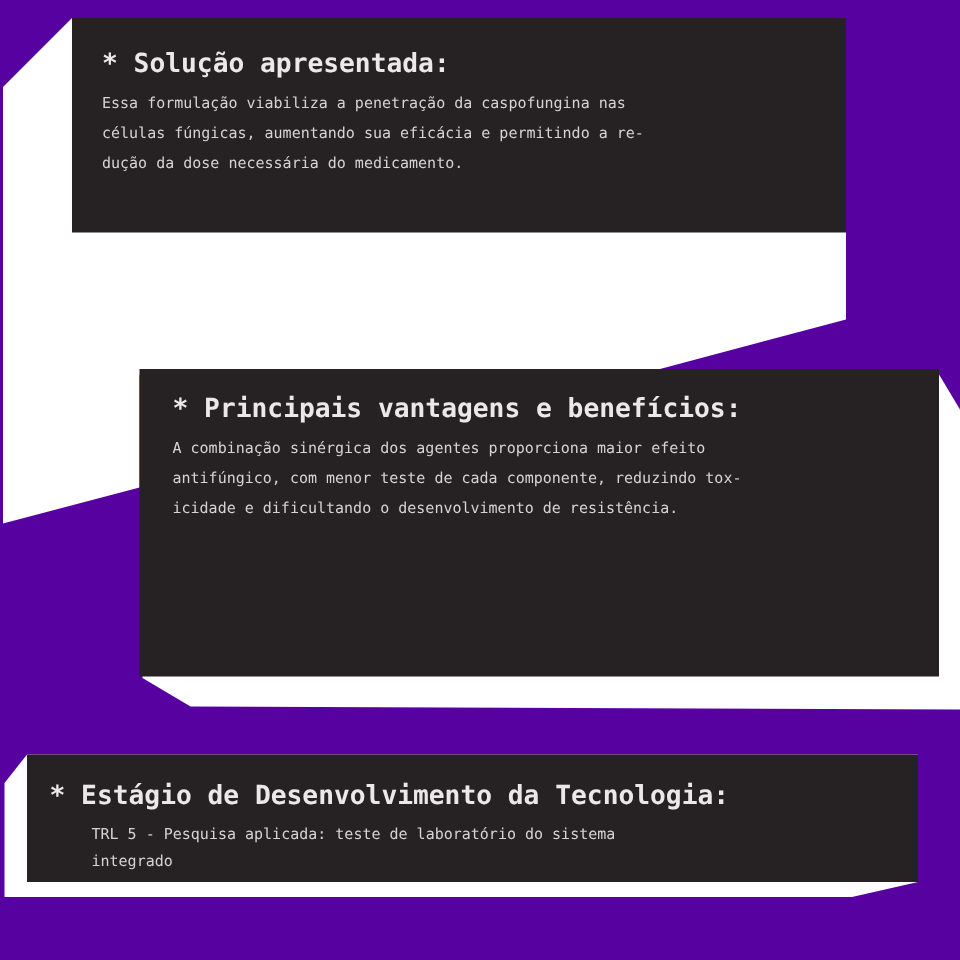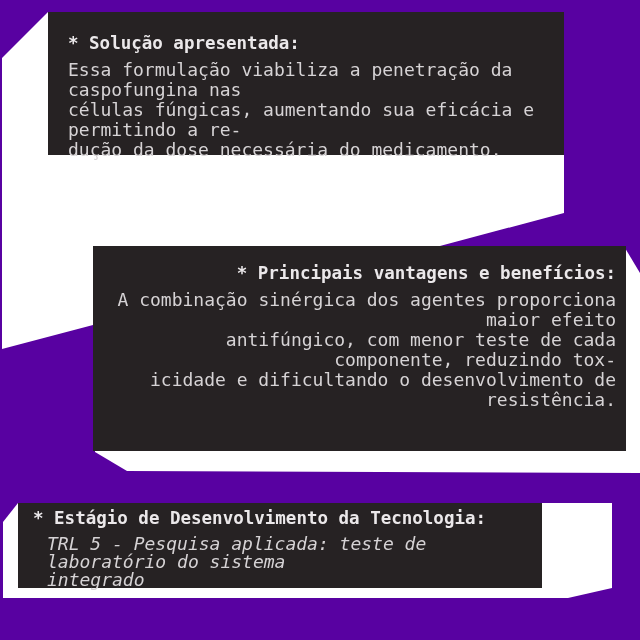--- a/index.html
+++ b/index.html
@@ -16,42 +16,41 @@
     left: 0; top: 0;
     width: 640px; height: 640px;
   }
   .card {
     position: absolute;
     background: #262223;
     box-sizing: border-box;
     color: #d6d3d5;
   }
   .card-1 { left: 48px;  top: 12px;  width: 516px; height: 143px; padding: 20px 14px 0 20px; }
-  .card-2 { left: 93px;  top: 246px; width: 533px; height: 205px; padding: 16px 10px 0 22px; text-align: right; }
-  .card-3 { left: 18px;  top: 503px; width: 524px; height: 85px;  padding: 4px 10px 0 15px; }
+  .card-2 { left: 93px;  top: 246px; width: 533px; height: 205px; padding: 16px 10px 0 22px; }
+  .card-3 { left: 18px;  top: 503px; width: 594px; height: 85px;  padding: 17px 10px 0 15px; }
   .card-title {
     font-size: 17.5px;
     font-weight: bold;
     line-height: 22px;
     color: #ebe8ea;
     letter-spacing: 0;
     white-space: pre;
   }
   .card-body {
     margin-top: 6px;
-    font-size: 18px;
+    font-size: 10px;
     line-height: 20px;
     color: #d6d3d5;
     white-space: pre-line;
   }
   .card-3 .card-body {
-    margin-left: 14px;
+    margin-left: 28px;
     margin-top: 6px;
     line-height: 18px;
-    font-style: italic;
   }
 </style>
 </head>
 <body>
 
 <div class="canvas">
 
   <svg class="accent-svg" viewBox="0 0 640 640" xmlns="http://www.w3.org/2000/svg" aria-hidden="true">
     <polygon fill="#ffffff" points="48,12 564,12 564,213 425,250 93,250 93,325 2,349 2,58"></polygon>
     <polygon fill="#ffffff" points="95,248 625,248 640,273 640,473 127,471 95,452"></polygon>

